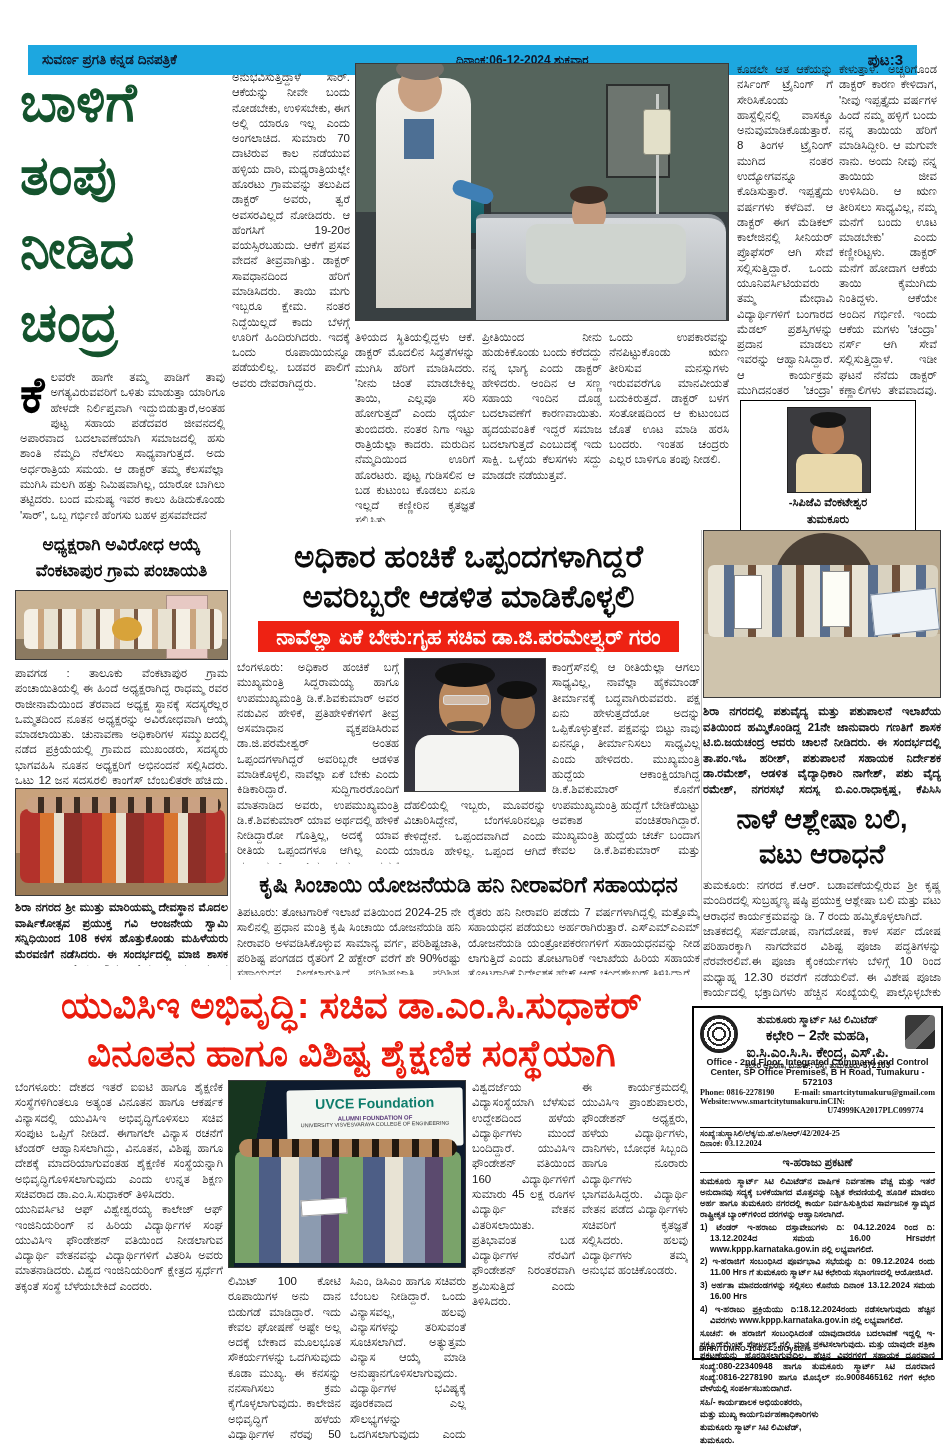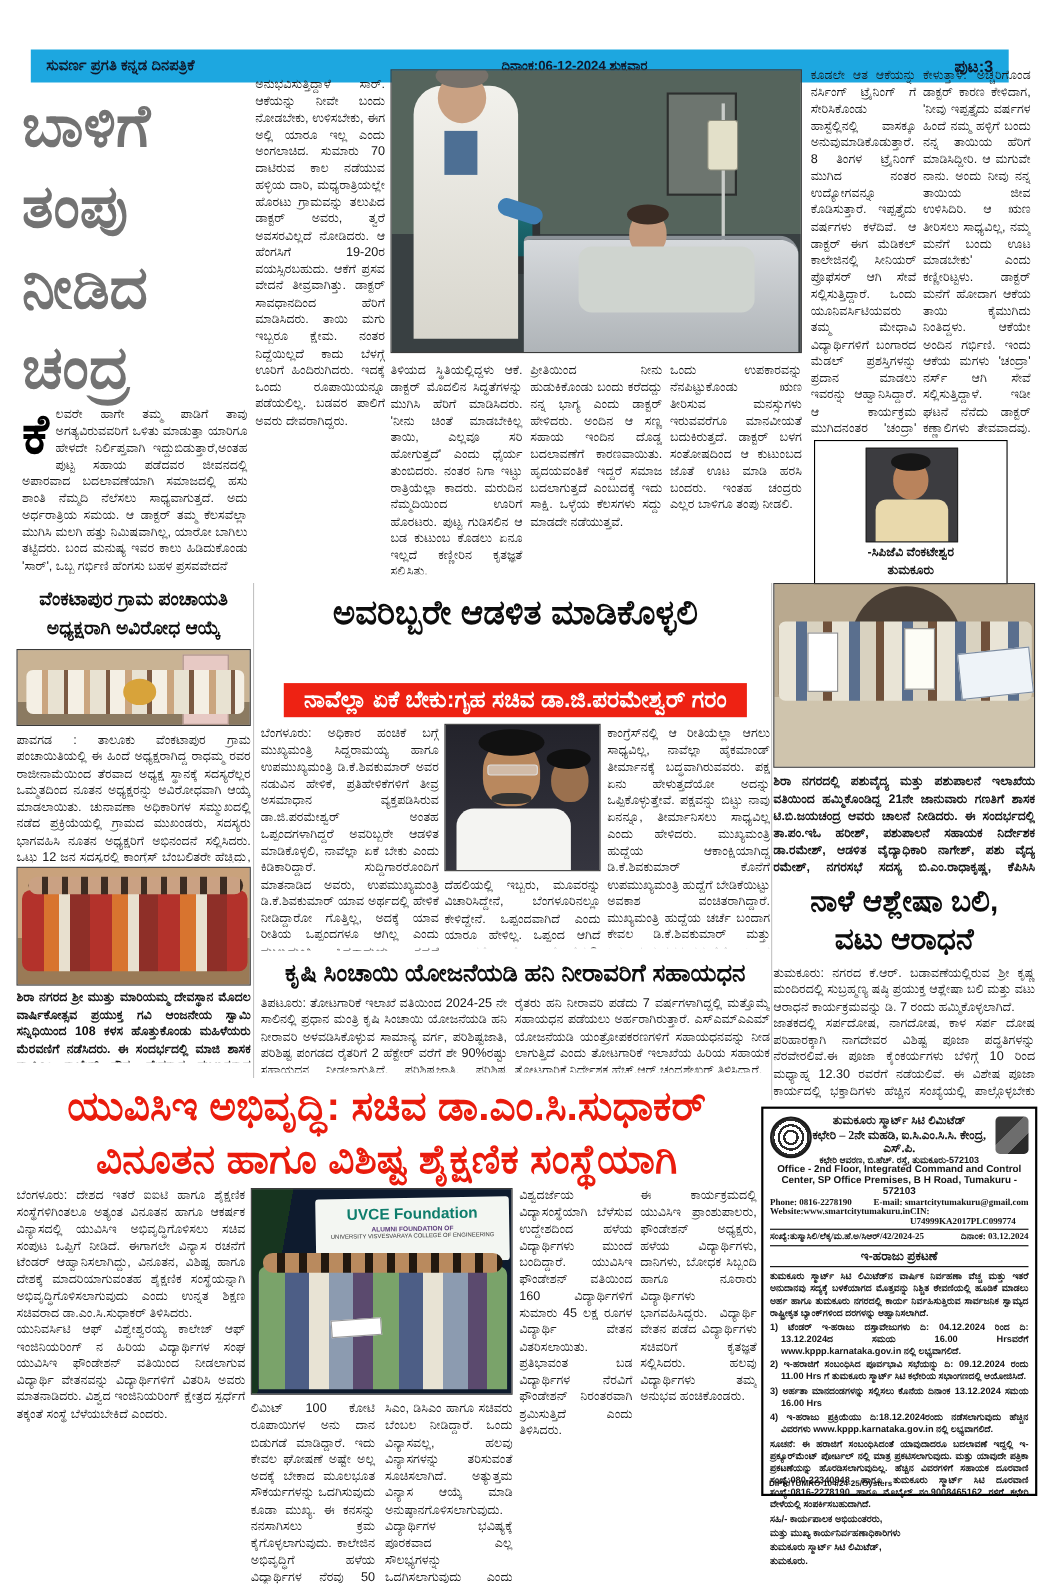--- a/index.html
+++ b/index.html
@@ -6,21 +6,21 @@
   body{width:945px;height:1447px;position:relative;font-family:"Liberation Sans",sans-serif;color:#141414;}
   .abs{position:absolute;}
   .bt{font-size:11.5px;line-height:1.33;text-align:justify;color:#161616;}
   .cap{font-size:11.3px;font-weight:bold;line-height:1.38;text-align:justify;color:#101010;}
   .pre{white-space:pre-line;}
   .ctr{text-align:center;}
   .topbar{left:28px;top:45px;width:889px;height:30px;background:#1da7e0;color:#0f172a;display:flex;align-items:center;justify-content:space-between;padding:0 14px;box-sizing:border-box;}
   .topbar .t1{font-size:13.5px;font-weight:bold;}
   .topbar .t2{font-size:12px;font-weight:bold;}
   .topbar .t3{font-size:15px;font-weight:bold;}
-  .bigred{color:#737373;font-weight:bold;font-size:54px;line-height:1.36;margin-top:13px;}
+  .bigred{color:#14532d;font-weight:bold;font-size:54px;line-height:1.36;}
   .redhead{color:#ea1c0d;font-weight:bold;}
   .dropcap{float:left;font-size:50px;line-height:0.85;font-weight:bold;color:#000;margin:4px 6px 0 0;}
   .ph{position:absolute;overflow:hidden;border:1.5px solid #3a3a3a;box-sizing:border-box;}
   .vrule{position:absolute;width:1px;background:#c2c2c2;}
   .h-black{color:#0d0d0d;font-weight:bold;}
   .banner{background:#ee2213;color:#fff;font-weight:bold;display:flex;align-items:center;justify-content:center;}
   .pbox{border:1.5px solid #000;box-sizing:border-box;background:#fff;}
   .adbox{border:2px solid #000;box-sizing:border-box;background:#fff;padding:5px 6px;font-weight:bold;}
   .adrow{display:flex;justify-content:space-between;font-family:Liberation Serif, serif;}
   .adtxt{font-size:8.4px;line-height:1.3;text-align:justify;}
@@ -76,36 +76,37 @@
   <div class="decor" style="left:46px;top:6px;width:82px;height:84px;background:#3c3c40;border:1px solid #222;">
     <div class="decor" style="left:24px;top:10px;width:32px;height:36px;background:#b9835c;border-radius:50% 50% 46% 46%;"></div>
     <div class="decor" style="left:22px;top:4px;width:36px;height:16px;background:#161616;border-radius:50%;"></div>
     <div class="decor" style="left:8px;top:46px;width:66px;height:38px;background:#e9d9ac;border-radius:10px 10px 0 0;"></div>
   </div>
   <div class="abs cap ctr" style="left:0;top:94px;width:100%;">-ಸಿಪಿಜೆವಿ ವೆಂಕಟೇಶ್ವರ</div>
   <div class="abs cap ctr" style="left:0;top:111px;width:100%;">ತುಮಕೂರು</div>
 </div>
 
 <div class="abs h-black ctr" style="left:15px;top:532px;width:213px;font-size:17px;line-height:1.55;">
+  <div>ಅಧ್ಯಕ್ಷರಾಗಿ ಅವಿರೋಧ ಆಯ್ಕೆ</div>
   <div>ವೆಂಕಟಾಪುರ ಗ್ರಾಮ ಪಂಚಾಯತಿ</div>
-  <div>ಅಧ್ಯಕ್ಷರಾಗಿ ಅವಿರೋಧ ಆಯ್ಕೆ</div>
 </div>
 <div class="ph" style="left:15px;top:590px;width:213px;height:70px;background:linear-gradient(#c9b394 0 70%,#8b7a61 70% 100%);">
   <div class="decor" style="left:150px;top:4px;width:40px;height:62px;background:#e7c9c4;border:1px solid #a98f85;"></div>
   <div class="decor" style="left:8px;top:18px;width:198px;height:40px;background:repeating-linear-gradient(90deg,#f4efe4 0 14px,#caa57f 14px 20px,#e8e2d2 20px 34px,#7b5a43 34px 38px);border-radius:6px;"></div>
   <div class="decor" style="left:96px;top:26px;width:30px;height:24px;background:#d8a33a;border-radius:50%;"></div>
 </div>
 <div class="abs bt" style="left:15px;top:666px;width:213px;height:118px;overflow:hidden;">ಪಾವಗಡ : ತಾಲೂಕು ವೆಂಕಟಾಪುರ ಗ್ರಾಮ ಪಂಚಾಯಿತಿಯಲ್ಲಿ ಈ ಹಿಂದೆ ಅಧ್ಯಕ್ಷರಾಗಿದ್ದ ರಾಧಮ್ಮ ರವರ ರಾಜೀನಾಮೆಯಿಂದ ತೆರವಾದ ಅಧ್ಯಕ್ಷ ಸ್ಥಾನಕ್ಕೆ ಸದಸ್ಯರೆಲ್ಲರ ಒಮ್ಮತದಿಂದ ನೂತನ ಅಧ್ಯಕ್ಷರನ್ನು ಅವಿರೋಧವಾಗಿ ಆಯ್ಕೆ ಮಾಡಲಾಯಿತು. ಚುನಾವಣಾ ಅಧಿಕಾರಿಗಳ ಸಮ್ಮುಖದಲ್ಲಿ ನಡೆದ ಪ್ರಕ್ರಿಯೆಯಲ್ಲಿ ಗ್ರಾಮದ ಮುಖಂಡರು, ಸದಸ್ಯರು ಭಾಗವಹಿಸಿ ನೂತನ ಅಧ್ಯಕ್ಷರಿಗೆ ಅಭಿನಂದನೆ ಸಲ್ಲಿಸಿದರು. ಒಟ್ಟು 12 ಜನ ಸದಸ್ಯರಲ್ಲಿ ಕಾಂಗ್ರೆಸ್ ಬೆಂಬಲಿತರೇ ಹೆಚ್ಚಿದ್ದು, ಆಯ್ಕೆ ಸುಗಮವಾಯಿತು. ಈ ಚುನಾವಣೆಯಿಂದ ಕಾರ್ಯಕರ್ತರಲ್ಲಿ ಸಂತಸ ಮನೆ ಮಾಡಿದೆ.</div>
 <div class="ph" style="left:15px;top:788px;width:213px;height:108px;background:linear-gradient(#c9a27c 0 60%,#9a7a56 60% 100%);">
   <div class="decor" style="left:4px;top:20px;width:205px;height:74px;background:repeating-linear-gradient(90deg,#b3322b 0 20px,#d8742f 20px 34px,#e8e0cf 34px 44px,#8e2f28 44px 62px);border-radius:8px;"></div>
   <div class="decor" style="left:10px;top:8px;width:195px;height:16px;background:repeating-linear-gradient(90deg,#caa183 0 12px,#3c2c22 12px 18px);border-radius:8px;"></div>
 </div>
 <div class="abs cap" style="left:15px;top:900px;width:213px;height:66px;overflow:hidden;">ಶಿರಾ ನಗರದ ಶ್ರೀ ಮುತ್ತು ಮಾರಿಯಮ್ಮ ದೇವಸ್ಥಾನ ಮೊದಲ ವಾರ್ಷಿಕೋತ್ಸವ ಪ್ರಯುಕ್ತ ಗವಿ ಆಂಜನೇಯ ಸ್ವಾಮಿ ಸನ್ನಿಧಿಯಿಂದ 108 ಕಳಸ ಹೊತ್ತುಕೊಂಡು ಮಹಿಳೆಯರು ಮೆರವಣಿಗೆ ನಡೆಸಿದರು. ಈ ಸಂದರ್ಭದಲ್ಲಿ ಮಾಜಿ ಶಾಸಕ ಡಾ.ಸಿಎಂ ರಾಜೇಶ್ ಗೌಡ, ದೇವಸ್ಥಾನ ಮುಖ್ಯಸ್ಥರಾದ ಸುಬ್ರಹ್ಮಣ್ಯ ಇತರರಿದ್ದರು.</div>
 
 <div class="abs h-black ctr" style="left:237px;top:537px;width:463px;font-size:31px;line-height:1.28;">
+  <div>ಅಧಿಕಾರ ಹಂಚಿಕೆ ಒಪ್ಪಂದಗಳಾಗಿದ್ದರೆ</div>
   <div>ಅವರಿಬ್ಬರೇ ಆಡಳಿತ ಮಾಡಿಕೊಳ್ಳಲಿ</div>
 </div>
 <div class="abs banner" style="left:258px;top:621px;width:421px;height:31px;font-size:21px;">ನಾವೆಲ್ಲಾ ಏಕೆ ಬೇಕು:ಗೃಹ ಸಚಿವ ಡಾ.ಜಿ.ಪರಮೇಶ್ವರ್ ಗರಂ</div>
 <div class="abs bt" style="left:237px;top:660px;width:162px;height:204px;overflow:hidden;">ಬೆಂಗಳೂರು: ಅಧಿಕಾರ ಹಂಚಿಕೆ ಬಗ್ಗೆ ಮುಖ್ಯಮಂತ್ರಿ ಸಿದ್ದರಾಮಯ್ಯ ಹಾಗೂ ಉಪಮುಖ್ಯಮಂತ್ರಿ ಡಿ.ಕೆ.ಶಿವಕುಮಾರ್ ಅವರ ನಡುವಿನ ಹೇಳಿಕೆ, ಪ್ರತಿಹೇಳಿಕೆಗಳಿಗೆ ತೀವ್ರ ಅಸಮಾಧಾನ ವ್ಯಕ್ತಪಡಿಸಿರುವ ಡಾ.ಜಿ.ಪರಮೇಶ್ವರ್ ಅಂತಹ ಒಪ್ಪಂದಗಳಾಗಿದ್ದರೆ ಅವರಿಬ್ಬರೇ ಆಡಳಿತ ಮಾಡಿಕೊಳ್ಳಲಿ, ನಾವೆಲ್ಲಾ ಏಕೆ ಬೇಕು ಎಂದು ಕಿಡಿಕಾರಿದ್ದಾರೆ. ಸುದ್ದಿಗಾರರೊಂದಿಗೆ ಮಾತನಾಡಿದ ಅವರು, ಉಪಮುಖ್ಯಮಂತ್ರಿ ಡಿ.ಕೆ.ಶಿವಕುಮಾರ್ ಯಾವ ಅರ್ಥದಲ್ಲಿ ಹೇಳಿಕೆ ನೀಡಿದ್ದಾರೋ ಗೊತ್ತಿಲ್ಲ, ಅದಕ್ಕೆ ಯಾವ ರೀತಿಯ ಒಪ್ಪಂದಗಳೂ ಆಗಿಲ್ಲ ಎಂದು ಮುಖ್ಯಮಂತ್ರಿ ಸಿದ್ದರಾಮಯ್ಯ ಸ್ಪಷ್ಟನೆ ನೀಡಿದ್ದಾರೆ ಎಂದರು. ಒಪ್ಪಂದ ಆಗಿರುವ ಬಗ್ಗೆ ನಮಗಂತೂ ಮಾಹಿತಿ ಇಲ್ಲ, ನಾನೂ ಕೂಡ</div>
 <div class="ph" style="left:404px;top:658px;width:142px;height:134px;background:linear-gradient(#23232b,#35353f);">
   <div class="decor" style="left:96px;top:30px;width:34px;height:40px;background:#9a704e;border-radius:50% 50% 45% 45%;"></div>
   <div class="decor" style="left:92px;top:22px;width:40px;height:18px;background:#101010;border-radius:50%;"></div>
   <div class="decor" style="left:34px;top:14px;width:52px;height:60px;background:#b9885e;border-radius:46% 46% 42% 42%;"></div>
   <div class="decor" style="left:30px;top:4px;width:60px;height:24px;background:#111;border-radius:50%;"></div>
   <div class="decor" style="left:38px;top:36px;width:44px;height:8px;background:rgba(230,230,230,.55);border:1px solid #ddd;border-radius:3px;"></div>
@@ -133,34 +134,34 @@
   <div>ವಟು ಆರಾಧನೆ</div>
 </div>
 <div class="abs bt pre" style="left:703px;top:878px;width:238px;height:122px;overflow:hidden;">ತುಮಕೂರು: ನಗರದ ಕೆ.ಆರ್. ಬಡಾವಣೆಯಲ್ಲಿರುವ ಶ್ರೀ ಕೃಷ್ಣ ಮಂದಿರದಲ್ಲಿ ಸುಬ್ರಹ್ಮಣ್ಯ ಷಷ್ಠಿ ಪ್ರಯುಕ್ತ ಆಶ್ಲೇಷಾ ಬಲಿ ಮತ್ತು ವಟು ಆರಾಧನೆ ಕಾರ್ಯಕ್ರಮವನ್ನು ಡಿ. 7 ರಂದು ಹಮ್ಮಿಕೊಳ್ಳಲಾಗಿದೆ.
 ಜಾತಕದಲ್ಲಿ ಸರ್ಪದೋಷ, ನಾಗದೋಷ, ಕಾಳ ಸರ್ಪ ದೋಷ ಪರಿಹಾರಕ್ಕಾಗಿ ನಾಗದೇವರ ವಿಶಿಷ್ಟ ಪೂಜಾ ಪದ್ಧತಿಗಳನ್ನು ನೆರವೇರಲಿವೆ.ಈ ಪೂಜಾ ಕೈಂಕರ್ಯಗಳು ಬೆಳಿಗ್ಗೆ 10 ರಿಂದ ಮಧ್ಯಾಹ್ನ 12.30 ರವರೆಗೆ ನಡೆಯಲಿವೆ. ಈ ವಿಶೇಷ ಪೂಜಾ ಕಾರ್ಯದಲ್ಲಿ ಭಕ್ತಾದಿಗಳು ಹೆಚ್ಚಿನ ಸಂಖ್ಯೆಯಲ್ಲಿ ಪಾಲ್ಗೊಳ್ಳಬೇಕು ಎಂದು ದೇವಾಲಯದ ಆಡಳಿತ ಮಂಡಳಿಯವರು ಮನವಿ ಮಾಡಿದ್ದಾರೆ.</div>
 
 <div class="abs adbox" style="left:692px;top:1006px;width:251px;height:354px;">
   <div style="position:relative;height:44px;">
     <div class="decor" style="left:0;top:2px;width:34px;height:34px;border-radius:50%;background:radial-gradient(circle,#fff 0 5px,#2b2b2b 5px 7px,#fff 7px 10px,#2b2b2b 10px 12px,#fff 12px 15px,#2b2b2b 15px 17px);border:2px solid #1c1c1c;"></div>
     <div class="decor" style="right:0;top:2px;width:30px;height:34px;background:linear-gradient(135deg,#3a3a3a 0 40%,#6d6d6d 40% 70%,#2a2a2a 70%);border-radius:4px;"></div>
     <div class="ctr" style="margin:0 36px;font-size:10.5px;">ತುಮಕೂರು ಸ್ಮಾರ್ಟ್ ಸಿಟಿ ಲಿಮಿಟೆಡ್</div>
-    <div class="ctr" style="margin:1px 34px 0;font-size:11px;font-family:Liberation Serif, serif;">ಕಛೇರಿ – 2ನೇ ಮಹಡಿ, ಐ.ಸಿ.ಎಂ.ಸಿ.ಸಿ. ಕೇಂದ್ರ, ಎಸ್.ಪಿ.</div>
+    <div class="ctr" style="margin:1px 34px 0;font-size:14px;">ಕಛೇರಿ – 2ನೇ ಮಹಡಿ, ಐ.ಸಿ.ಎಂ.ಸಿ.ಸಿ. ಕೇಂದ್ರ, ಎಸ್.ಪಿ.</div>
     <div class="ctr" style="margin:0 34px;font-size:8.2px;">ಕಛೇರಿ ಆವರಣ, ಬಿ.ಹೆಚ್. ರಸ್ತೆ, ತುಮಕೂರು-572103</div>
   </div>
   <div class="ctr" style="font-size:9px;">Office - 2nd Floor, Integrated Command and Control</div>
   <div class="ctr" style="font-size:9px;">Center, SP Office Premises, B H Road, Tumakuru - 572103</div>
   <div class="adrow" style="font-size:8.2px;margin-top:1px;">
     <span>Phone: 0816-2278190</span>
     <span>E-mail: smartcitytumakuru@gmail.com</span>
   </div>
   <div class="adrow" style="font-size:8.2px;">
     <span>Website:www.smartcitytumakuru.in</span>
     <span>CIN: U74999KA2017PLC099774</span>
   </div>
-  <div class="adrow" style="font-size:8.2px;border-top:1px solid #000;margin-top:2px;padding-top:1px;">
+  <div class="adrow" style="font-size:8.2px;border-top:1px solid #000;margin-top:12px;padding-top:1px;flex-direction:column;">
     <span>ಸಂಖ್ಯೆ:ತುಸ್ಮಾಸಿಲಿ/ಲೆಕ್ಕ/ಮ.ಹೆ.ಅ/ಸಿಆರ್/42/2024-25</span>
     <span>ದಿನಾಂಕ: 03.12.2024</span>
   </div>
   <div class="hr"></div>
   <div class="ctr" style="font-size:11px;">ಇ-ಹರಾಜು ಪ್ರಕಟಣೆ</div>
   <div class="hr"></div>
   <div class="adtxt">ತುಮಕೂರು ಸ್ಮಾರ್ಟ್ ಸಿಟಿ ಲಿಮಿಟೆಡ್‌ನ ವಾರ್ಷಿಕ ನಿರ್ವಹಣಾ ವೆಚ್ಚ ಮತ್ತು ಇತರೆ ಅನುದಾನವು ಸದ್ಯಕ್ಕೆ ಬಳಕೆಯಾಗದ ಮೊತ್ತವನ್ನು ನಿಶ್ಚಿತ ಠೇವಣಿಯಲ್ಲಿ ಹೂಡಿಕೆ ಮಾಡಲು ಅರ್ಹ ಹಾಗೂ ತುಮಕೂರು ನಗರದಲ್ಲಿ ಕಾರ್ಯ ನಿರ್ವಹಿಸುತ್ತಿರುವ ಸಾರ್ವಜನಿಕ ಸ್ವಾಮ್ಯದ ರಾಷ್ಟ್ರೀಕೃತ ಬ್ಯಾಂಕ್‌ಗಳಿಂದ ದರಗಳನ್ನು ಆಹ್ವಾನಿಸಲಾಗಿದೆ.</div>
   <div class="aditem">1) ಟೆಂಡರ್ ಇ-ಹರಾಜು ದಸ್ತಾವೇಜುಗಳು ದಿ: 04.12.2024 ರಿಂದ ದಿ: 13.12.2024ದ ಸಮಯ 16.00 Hrsವರೆಗೆ www.kppp.karnataka.gov.in ನಲ್ಲಿ ಲಭ್ಯವಾಗಲಿದೆ.</div>
   <div class="aditem">2) ಇ-ಹರಾಜಿಗೆ ಸಂಬಂಧಿಸಿದ ಪೂರ್ವಭಾವಿ ಸಭೆಯನ್ನು ದಿ: 09.12.2024 ರಂದು 11.00 Hrs ಗೆ ತುಮಕೂರು ಸ್ಮಾರ್ಟ್ ಸಿಟಿ ಕಛೇರಿಯ ಸಭಾಂಗಣದಲ್ಲಿ ಆಯೋಜಿಸಿದೆ.</div>
   <div class="aditem">3) ಅರ್ಹತಾ ಮಾನದಂಡಗಳನ್ನು ಸಲ್ಲಿಸಲು ಕೊನೆಯ ದಿನಾಂಕ 13.12.2024 ಸಮಯ 16.00 Hrs</div>

